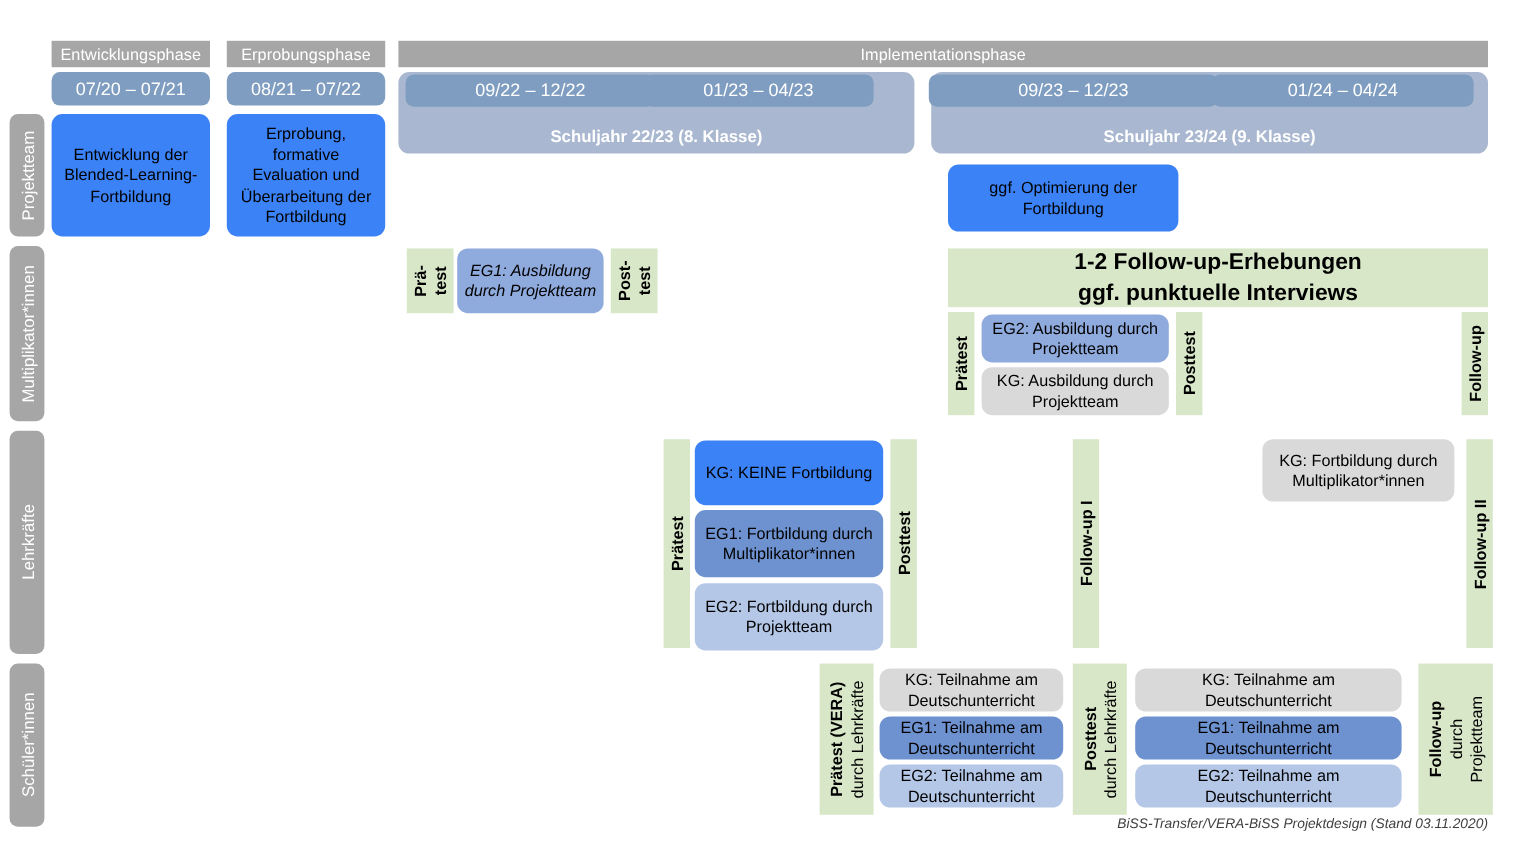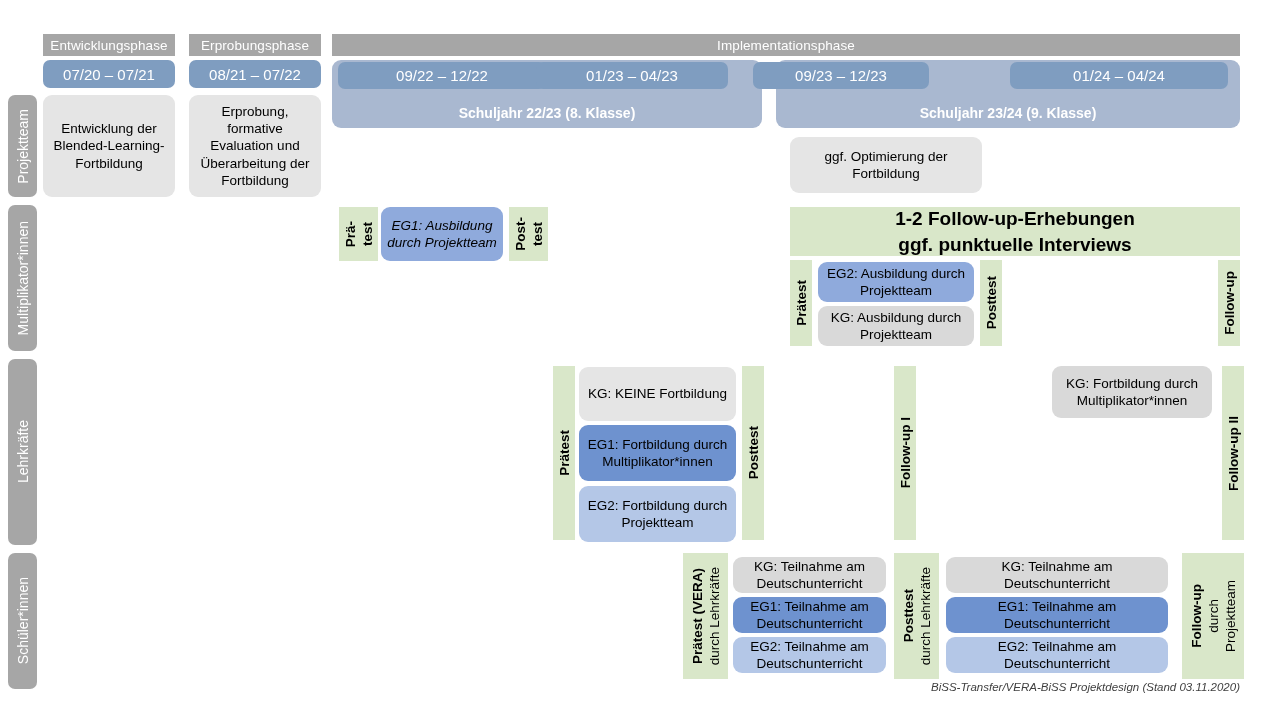--- a/index.html
+++ b/index.html
@@ -39,21 +39,21 @@
     writing-mode:vertical-rl;transform:rotate(180deg);
     white-space:nowrap;
   }
 
   .box{
     border-radius:9px;
     display:flex;align-items:center;justify-content:center;
     text-align:center;font-size:13.5px;line-height:1.28;
     padding:2px 6px;
   }
-  .box.gray-light{background:#e5e5e5;color:#000;}
+  .box.gray-light{background:#3b82f6;color:#000;}
   .box.gray{background:#d9d9d9;color:#000;}
   .box.blue-mid{background:#8faadc;color:#000;}
   .box.blue-dark{background:#6e92cf;color:#000;}
   .box.blue-pale{background:#b4c7e7;color:#000;}
 
   .green{
     background:#d9e7c9;color:#000;
     display:flex;align-items:center;justify-content:center;
     text-align:center;
   }
@@ -82,21 +82,21 @@
   <div class="abs phase-hdr" style="left:189px;top:34px;width:132px;height:22px;">Erprobungsphase</div>
   <div class="abs phase-hdr" style="left:332px;top:34px;width:908px;height:22px;">Implementationsphase</div>
 
   <div class="abs year-band" style="left:332px;top:60px;width:430px;height:68px;">Schuljahr 22/23 (8. Klasse)</div>
   <div class="abs year-band" style="left:776px;top:60px;width:464px;height:68px;">Schuljahr 23/24 (9. Klasse)</div>
 
   <div class="abs date-bar" style="left:43px;top:60px;width:132px;height:28px;">07/20 – 07/21</div>
   <div class="abs date-bar" style="left:189px;top:60px;width:132px;height:28px;">08/21 – 07/22</div>
   <div class="abs date-bar" style="left:338px;top:62px;width:208px;height:27px;">09/22 – 12/22</div>
   <div class="abs date-bar" style="left:536px;top:62px;width:192px;height:27px;">01/23 – 04/23</div>
-  <div class="abs date-bar" style="left:753px;top:62px;width:176px;height:27px;">09/23 – 12/23</div>
+  <div class="abs date-bar" style="left:774px;top:62px;width:241px;height:27px;">09/23 – 12/23</div>
   <div class="abs date-bar" style="left:1010px;top:62px;width:218px;height:27px;">01/24 – 04/24</div>
 
   <div class="abs sidebar-lbl" style="left:8px;top:95px;width:29px;height:102px;">
     <span>Projektteam</span>
   </div>
   <div class="abs sidebar-lbl" style="left:8px;top:205px;width:29px;height:146px;">
     <span>Multiplikator*innen</span>
   </div>
   <div class="abs sidebar-lbl" style="left:8px;top:359px;width:29px;height:186px;">
     <span>Lehrkräfte</span>

